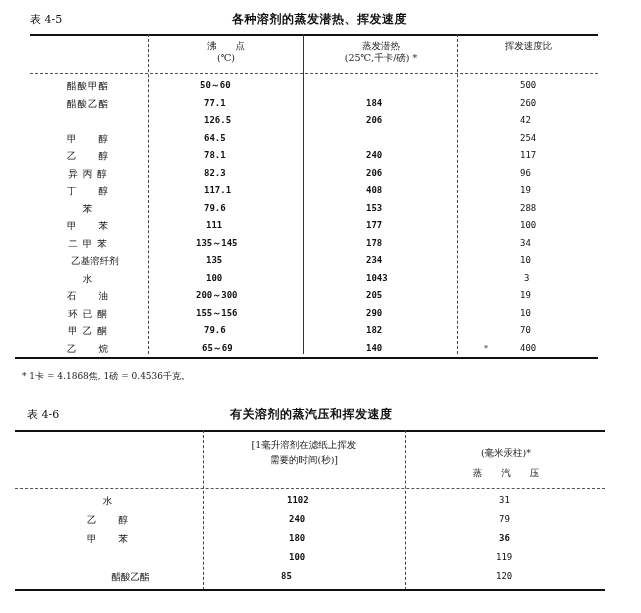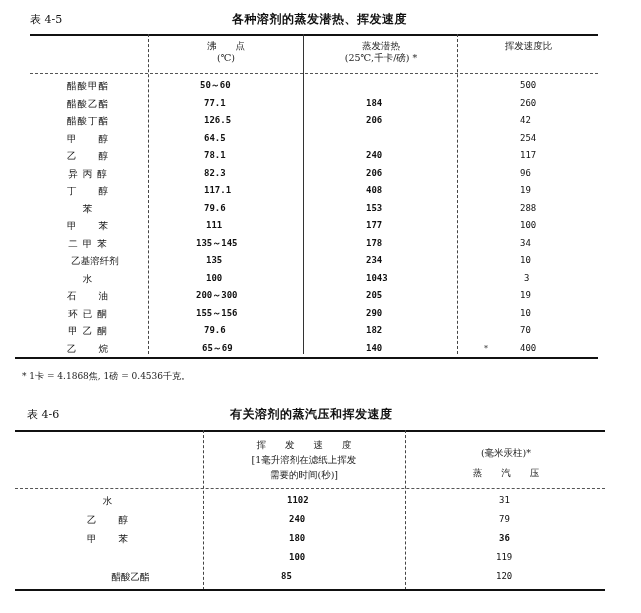--- a/index.html
+++ b/index.html
@@ -56,21 +56,20 @@
     <span class="cell num" style="left:366px;"></span>
     <span class="cell num" style="left:520px; font-weight:normal;">500</span>
   </div>
   <div class="row" style="top:94.5px;">
     <span class="cell name" style="left:30px; width:116px;">醋酸乙酯</span>
     <span class="cell num" style="left:204px;">77.1</span>
     <span class="cell num" style="left:366px;">184</span>
     <span class="cell num" style="left:520px; font-weight:normal;">260</span>
   </div>
   <div class="row" style="top:112px;">
-    <span class="cell name" style="left:30px; width:116px;">醋酸丁酯</span>
     <span class="cell num" style="left:204px;">126.5</span>
     <span class="cell num" style="left:366px;">206</span>
     <span class="cell num" style="left:520px; font-weight:normal;">42</span>
   </div>
   <div class="row" style="top:129.5px;">
     <span class="cell name" style="left:30px; width:116px;">甲　　醇</span>
     <span class="cell num" style="left:204px;">64.5</span>
     <span class="cell num" style="left:366px;"></span>
     <span class="cell num" style="left:520px; font-weight:normal;">254</span>
   </div>
@@ -151,21 +150,20 @@
 
 <div class="hline thick" style="left:15px; top:357px; width:583px;"></div>
 <div class="abs note" style="left:22px; top:370px;">* 1卡 = 4.1868焦, 1磅 = 0.4536千克。</div>
 
 <div class="abs tnum" style="left:27px; top:407px;">表 4-6</div>
 <div class="abs ttitle" style="left:230px; top:406px;">有关溶剂的蒸汽压和挥发速度</div>
 
 <div class="hline thick" style="left:15px; top:430px; width:590px;"></div>
 
 <div class="hdr" style="left:205px; top:437px; width:198px; line-height:15px;">
-  <div>挥　　发　　速　　度</div>
   <div>[1毫升溶剂在滤纸上挥发</div>
   <div>需要的时间(秒)]</div>
 </div>
 <div class="hdr" style="left:407px; top:443px; width:198px; line-height:20px;">
   <div>(毫米汞柱)*</div>
   <div>蒸　　汽　　压</div>
 </div>
 
 <div class="hline thin" style="left:15px; top:488px; width:590px;"></div>
 

